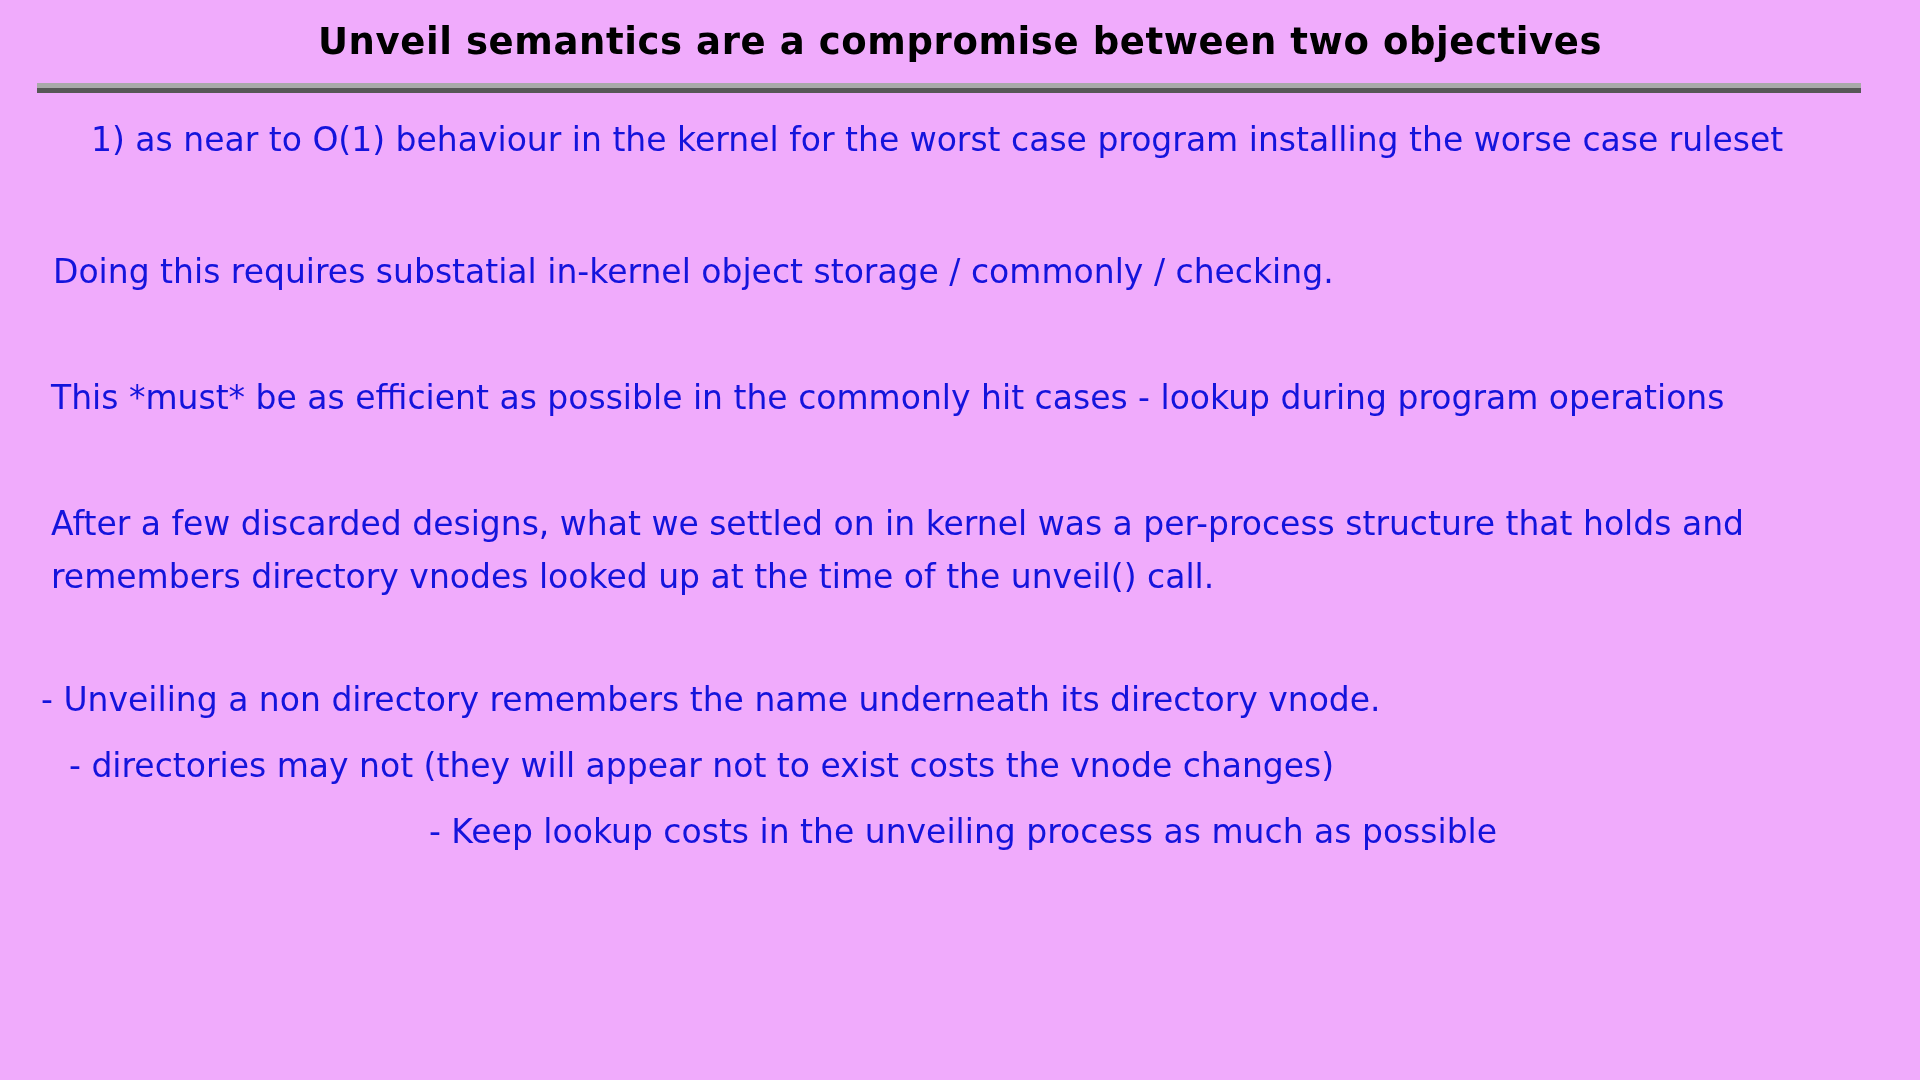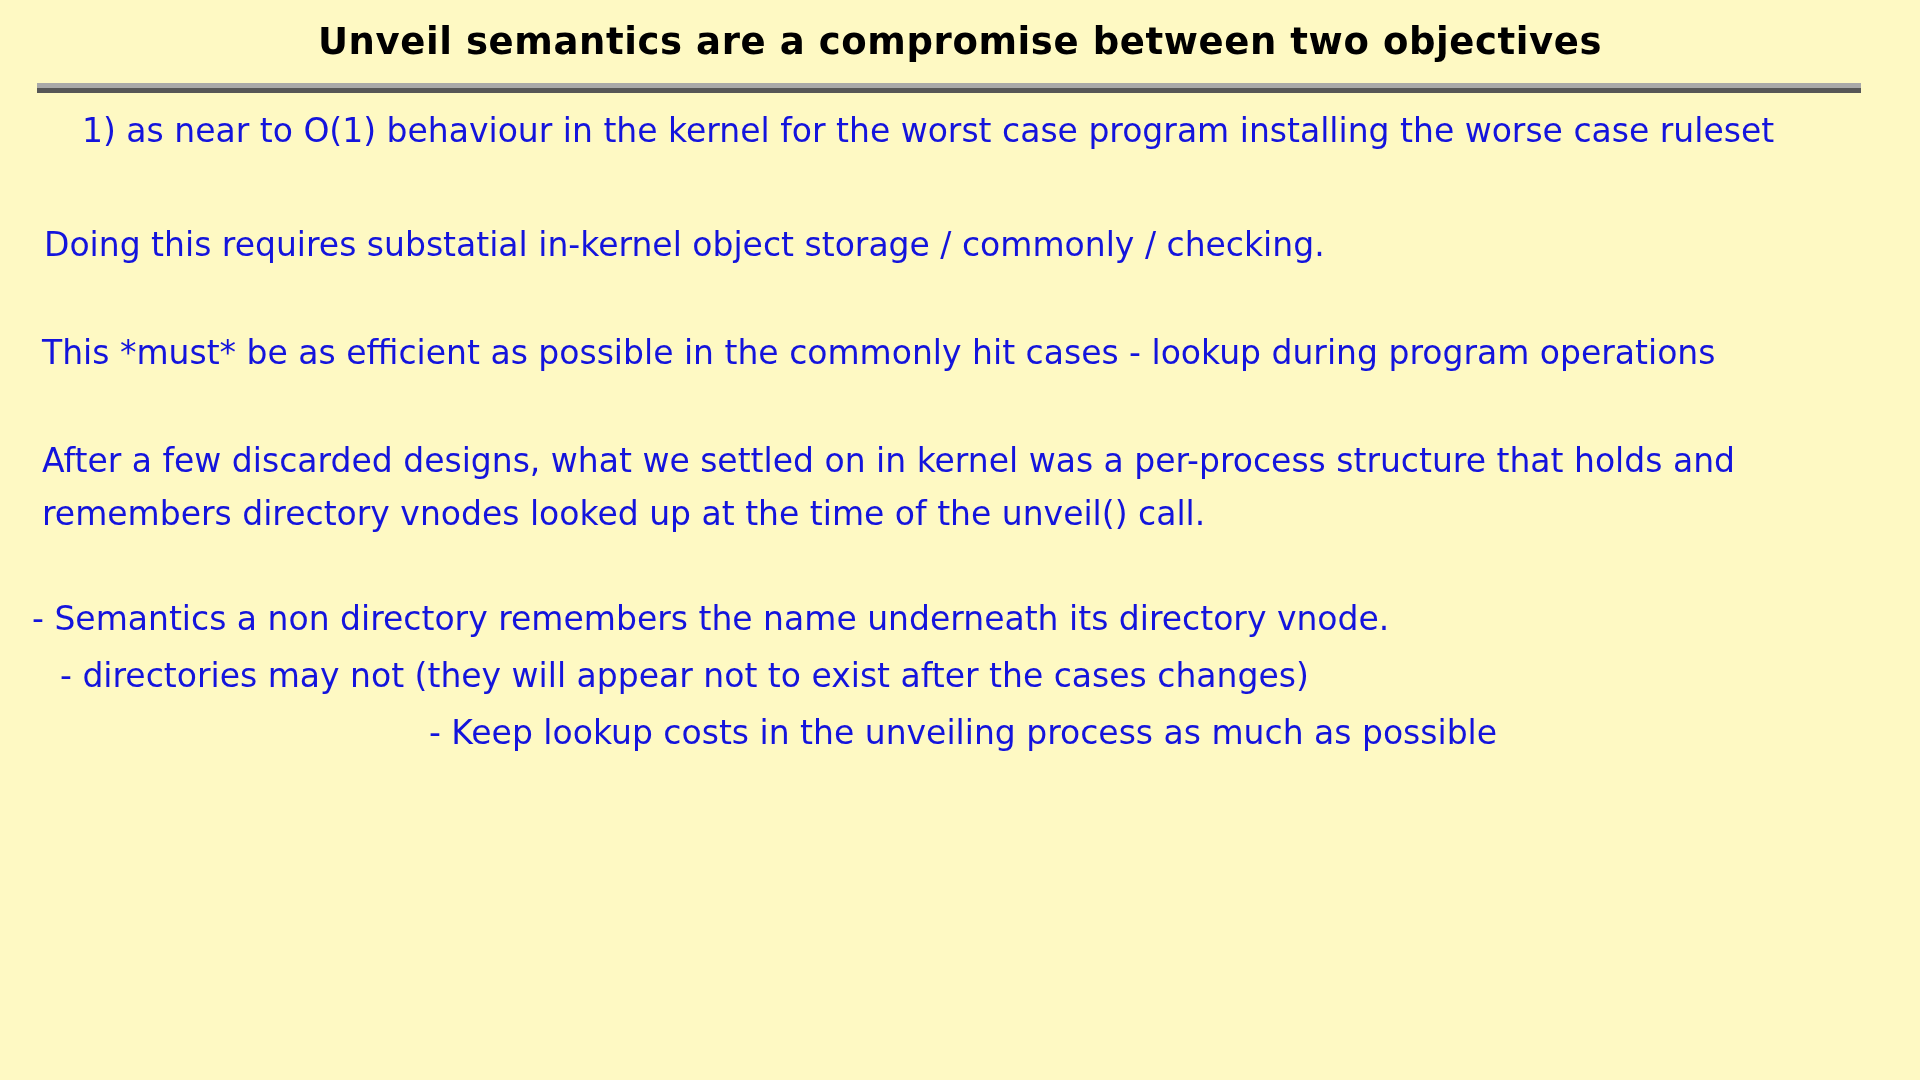--- a/index.html
+++ b/index.html
@@ -70,38 +70,38 @@
     left: 28px;
     top: 100px;
     width: 1870px;
   }
 
   .para {
     font-family: "DejaVu Sans", sans-serif;
     font-size: 33px;
     line-height: 53px;
     color: #1414DC;
-    margin: 4px;
+    margin: 13px;
     white-space: pre-wrap;
     word-spacing: 0px;
   }
 
   .indent-1 { text-indent: 50px; }
   .lead-space { padding-left: 12px; }
   .lead-space-2 { padding-left: 10px; }
   .sub-bullet { padding-left: 28px; }
 
   .spacer-lg { height: 53px; }
   .spacer-md { height: 47px; }
   .spacer-sm { height: 44px; }
 </style>
 </head>
 <body>
 
-<div class="slide" style="background: #fef9c3;">
+<div class="slide" style="background: #f0abfc;">
 
   <div class="slide-title" style="color: rgb(0, 0, 0);">Unveil semantics are a compromise between two objectives</div>
 
   <div class="divider">
     <div class="bar-top" style="background: rgb(169, 169, 169);"></div>
     <div class="bar-bottom" style="background: rgb(87, 87, 87);"></div>
   </div>
 
   <div class="body-area">
 
@@ -115,21 +115,21 @@
     <div class="spacer-md"></div>
 
     <p class="para lead-space-2" style="color: rgb(20, 20, 220);">This *must* be as efficient as possible in the commonly hit cases - lookup during program operations</p>
 
     <div class="spacer-md"></div>
 
     <p class="para lead-space-2" style="color: rgb(20, 20, 220);">After a few discarded designs, what we settled on in kernel was a per-process structure that holds and remembers directory vnodes looked up at the time of the unveil() call.</p>
 
     <div class="spacer-sm"></div>
 
-    <p class="para" style="color: rgb(20, 20, 220);">- Semantics a non directory remembers the name underneath its directory vnode.</p>
+    <p class="para" style="color: rgb(20, 20, 220);">- Unveiling a non directory remembers the name underneath its directory vnode.</p>
 
 
-    <p class="para sub-bullet" style="color: rgb(20, 20, 220);">- directories may not (they will appear not to exist after the cases changes)</p>
+    <p class="para sub-bullet" style="color: rgb(20, 20, 220);">- directories may not (they will appear not to exist costs the vnode changes)</p>
 
     <p class="para" style="color: rgb(20, 20, 220); text-align: center;">- Keep lookup costs in the unveiling process as much as possible</p>
 
   </div>
 </div>
 
 </body></html>

